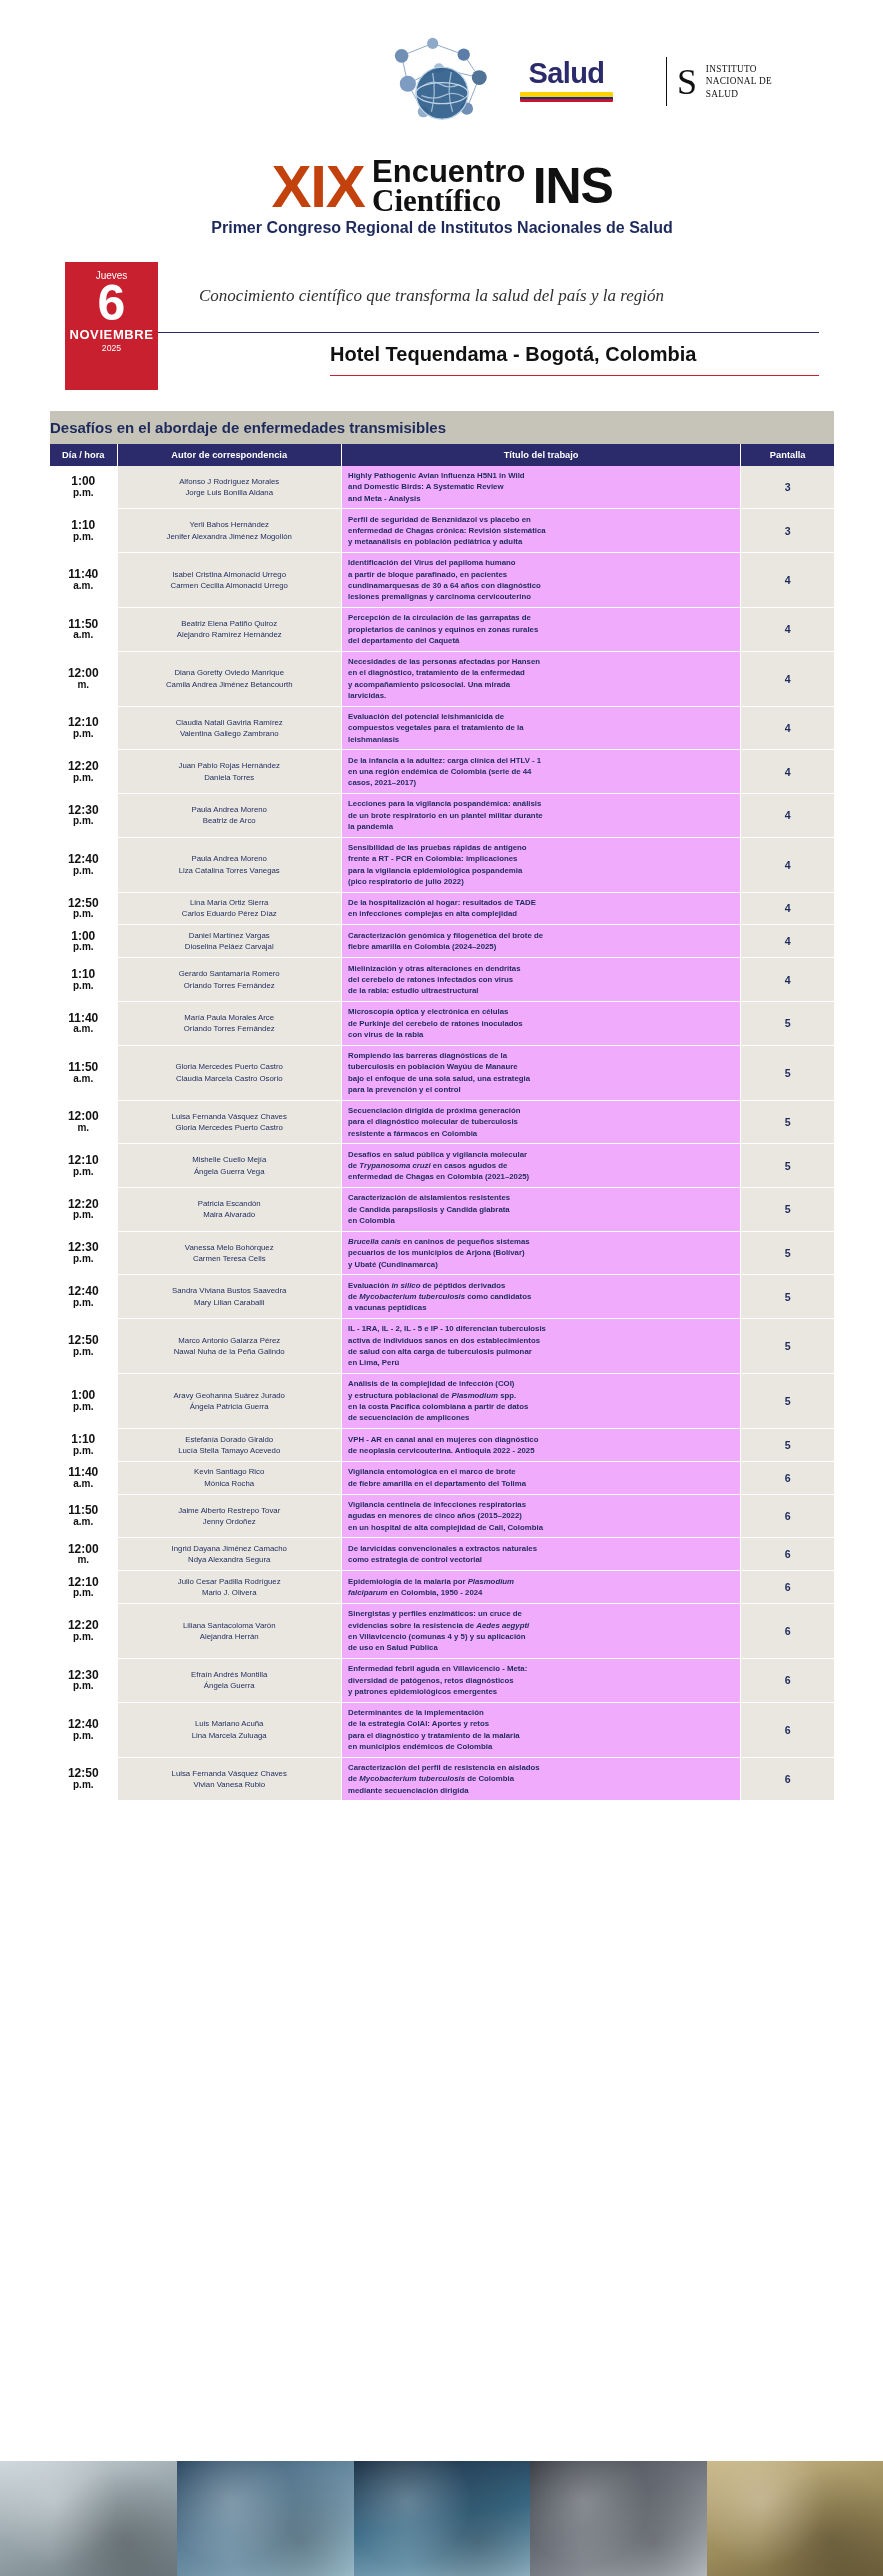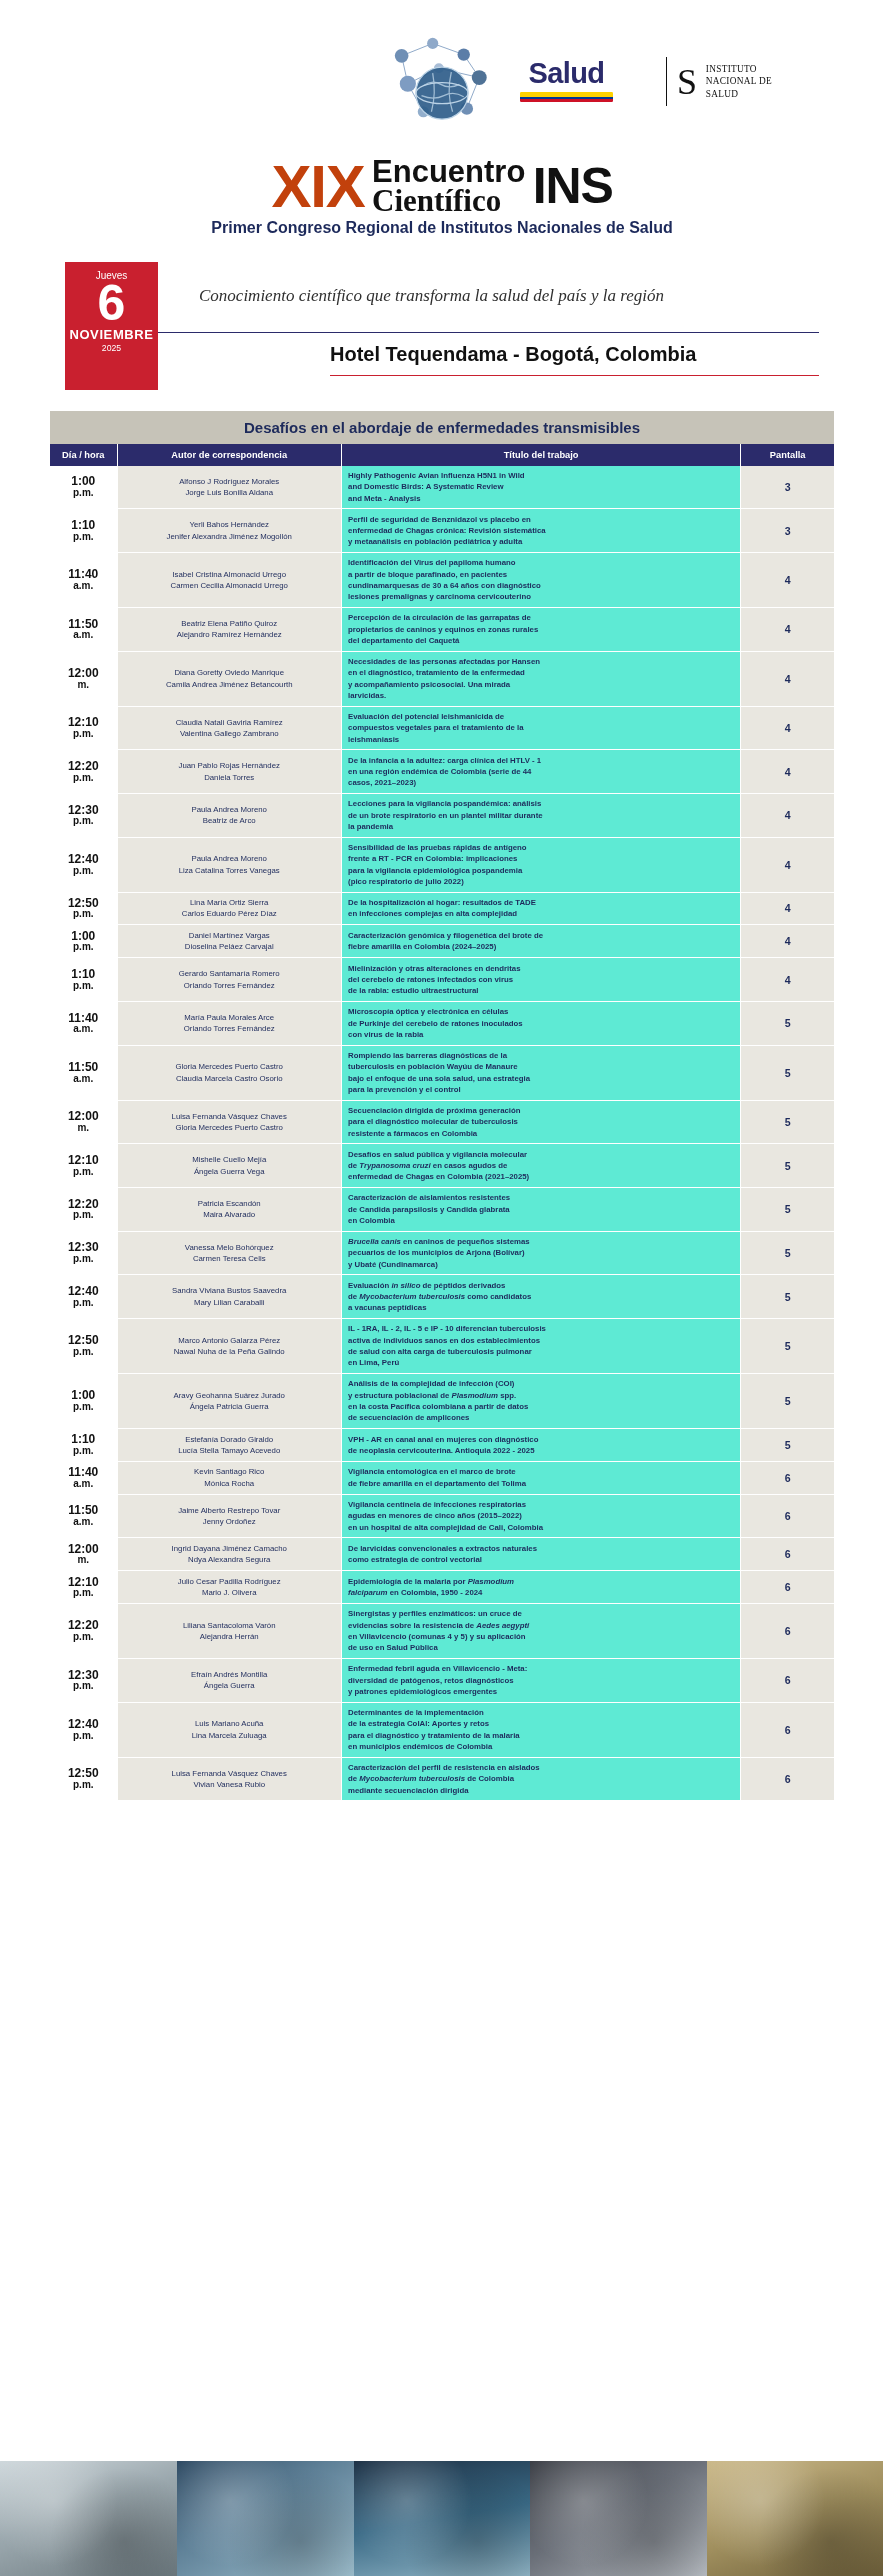--- a/index.html
+++ b/index.html
@@ -187,21 +187,20 @@
 
   
   .table-wrap {
     margin: 56px 50px 0 50px;
   }
   .table-banner {
     background: #C6C3B8;
     color: #1d2a5b;
     font-size: 15px;
     font-weight: bold;
-    text-align: center;
     padding: 8px 0;
   }
   table.sched {
     width: 100%;
     border-collapse: collapse;
     table-layout: fixed;
   }
   table.sched thead th {
     background: #2b2b6b;
     color: #ffffff;
@@ -237,21 +236,21 @@
   td.time .mer { font-size: 10px; font-weight: bold; display:block; }
 
   td.author {
     background: #E9E7E0;
     text-align: center;
     font-size: 7.8px;
     color: #1d2a5b;
     line-height: 1.45;
   }
   td.title {
-    background: #5eead4;
+    background: #f0abfc;
     font-size: 7.8px;
     color: #1d2a5b;
     font-weight: bold;
     line-height: 1.45;
   }
   td.screen {
     background: #E9E7E0;
     text-align: center;
     font-size: 10.6px;
     font-weight: bold;
@@ -464,21 +463,21 @@
           </tr>
           <tr>
             <td class="time"><span>12:20</span><span class="mer">p.m.</span></td>
             <td class="author">
               <div>Juan Pablo Rojas Hernández</div>
               <div>Daniela Torres</div>
             </td>
             <td class="title">
               <div>De la infancia a la adultez: carga clínica del HTLV - 1</div>
               <div>en una región endémica de Colombia (serie de 44</div>
-              <div>casos, 2021–2023)</div>
+              <div>casos, 2021–2017)</div>
             </td>
             <td class="screen">4</td>
           </tr>
           <tr>
             <td class="time"><span>12:30</span><span class="mer">p.m.</span></td>
             <td class="author">
               <div>Paula Andrea Moreno</div>
               <div>Beatriz de Arco</div>
             </td>
             <td class="title">

